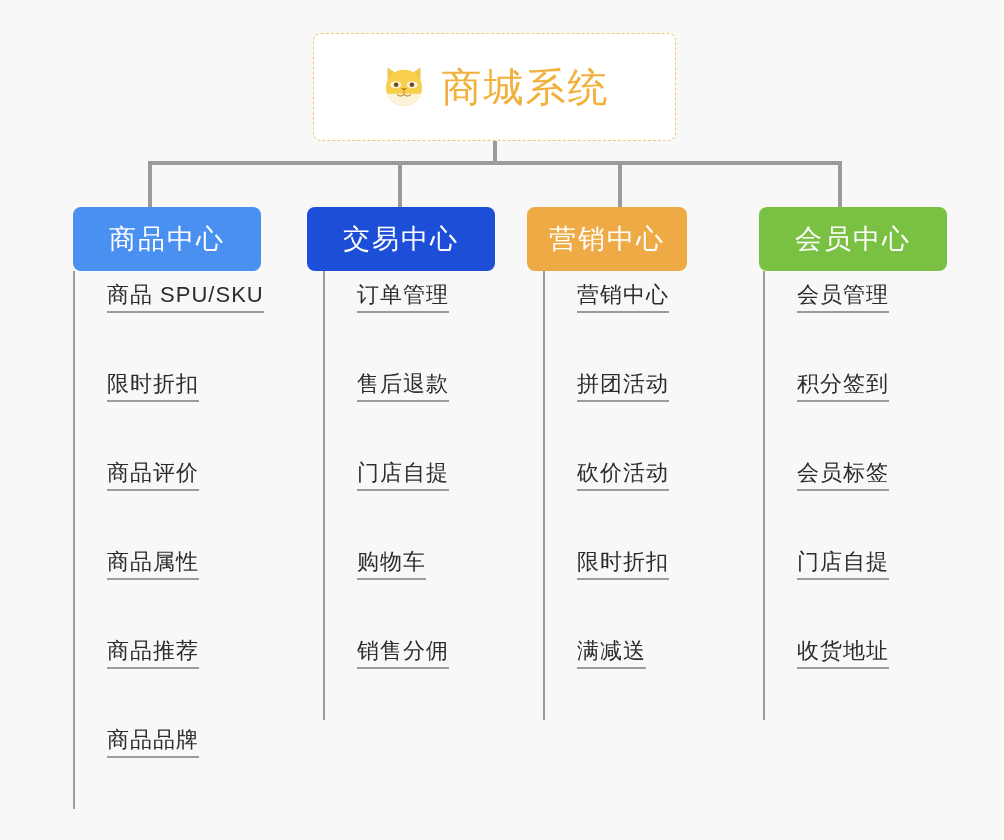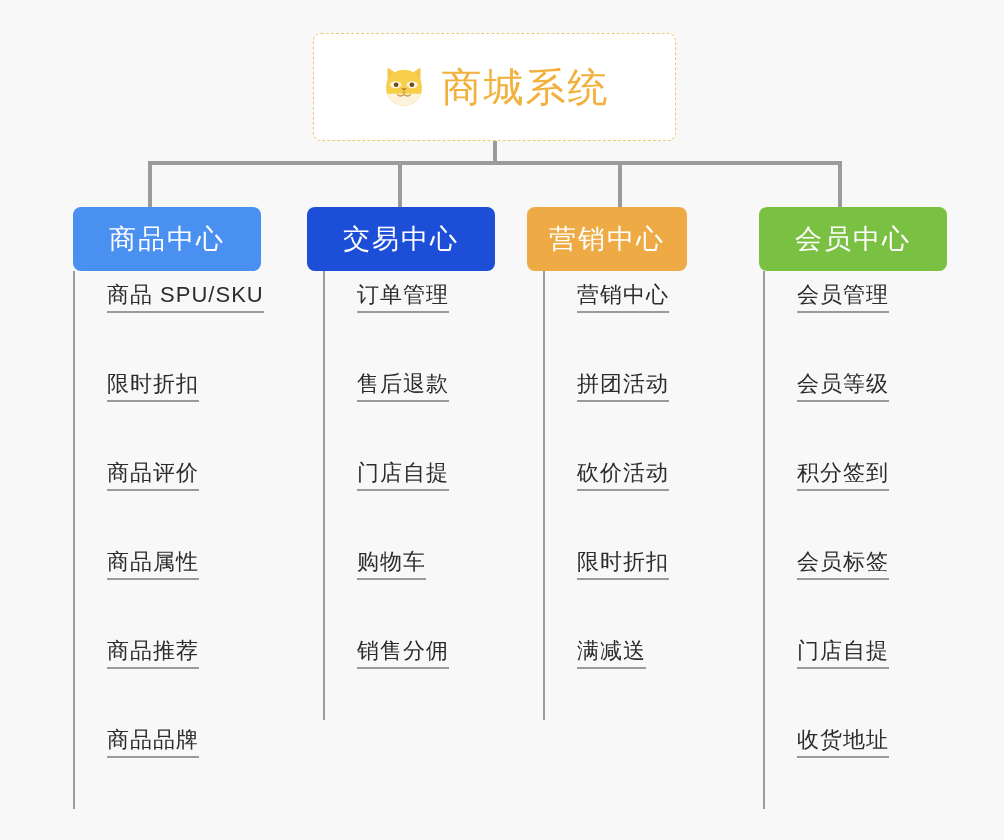--- a/index.html
+++ b/index.html
@@ -246,23 +246,20 @@
   <div class="column" style="left:747px;">
     <div class="col-header c-green">
       <span>会员中心</span>
     </div>
     <div class="col-body">
       <div class="col-spine"></div>
       <div class="leaf">
           <span class="leaf-label">会员管理</span>
         </div>
       <div class="leaf">
-          <span class="leaf-label">会员等级</span>
-        </div>
-      <div class="leaf">
           <span class="leaf-label">积分签到</span>
         </div>
       <div class="leaf">
           <span class="leaf-label">会员标签</span>
         </div>
       <div class="leaf">
           <span class="leaf-label">门店自提</span>
         </div>
       <div class="leaf">
           <span class="leaf-label">收货地址</span>

